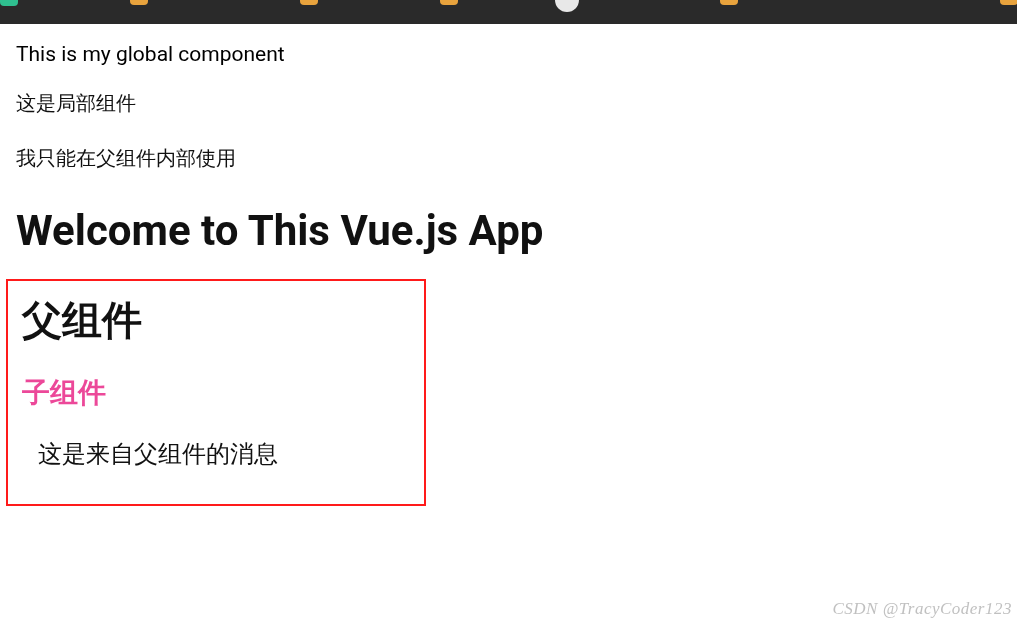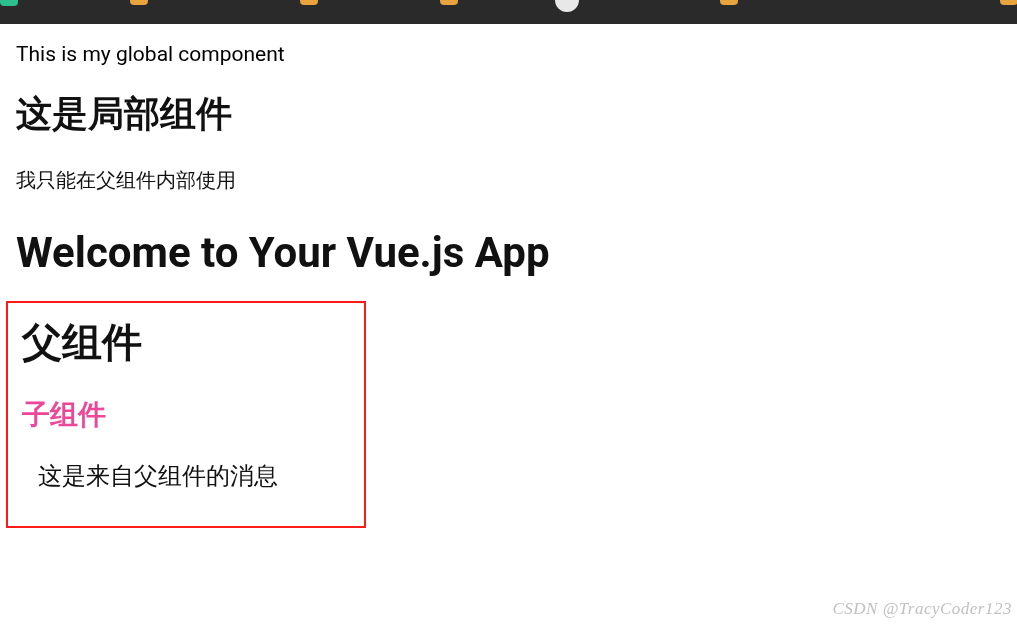--- a/index.html
+++ b/index.html
@@ -53,40 +53,40 @@
     .content {
       padding: 10px 16px;
     }
     .global-text {
       font-size: 21px;
       color: #000000;
       margin: 8px 0 24px 0;
       font-weight: 400;
     }
     .local-heading {
-      font-size: 36px;
-      font-weight: 700;
+      font-size: 20px;
+      font-weight: 400;
       color: #111;
       margin: 0 0 28px 0;
     }
     .local-desc {
       font-size: 20px;
       color: #111;
       margin: 0 0 34px 0;
       font-weight: 400;
     }
     .welcome-heading {
       font-size: 42px;
       font-weight: 700;
       color: #111;
       margin: 0 0 24px 0;
     }
     .bordered-box {
       border: 2px solid #ff1a1a;
-      width: 360px;
+      width: 420px;
       padding: 12px 14px 18px 14px;
       margin-left: -10px;
     }
     .parent-heading {
       font-size: 40px;
       font-weight: 700;
       color: #111;
       margin: 0 0 26px 0;
     }
     .child-heading {
@@ -124,21 +124,21 @@
   <div class="tab-5"></div>
   <div class="orange-tab tab-6"></div>
 </div>
 
 <div class="content">
   <p class="global-text">This is my global component</p>
 
   <h2 class="local-heading">这是局部组件</h2>
   <p class="local-desc">我只能在父组件内部使用</p>
 
-  <h1 class="welcome-heading">Welcome to Your Vue.js App</h1>
+  <h1 class="welcome-heading">Welcome to This Vue.js App</h1>
 
   <div class="bordered-box">
     <h1 class="parent-heading">父组件</h1>
     <h2 class="child-heading">子组件</h2>
     <p class="child-desc">这是来自父组件的消息</p>
   </div>
 </div>
 
 <div class="watermark">CSDN @TracyCoder123</div>
 

